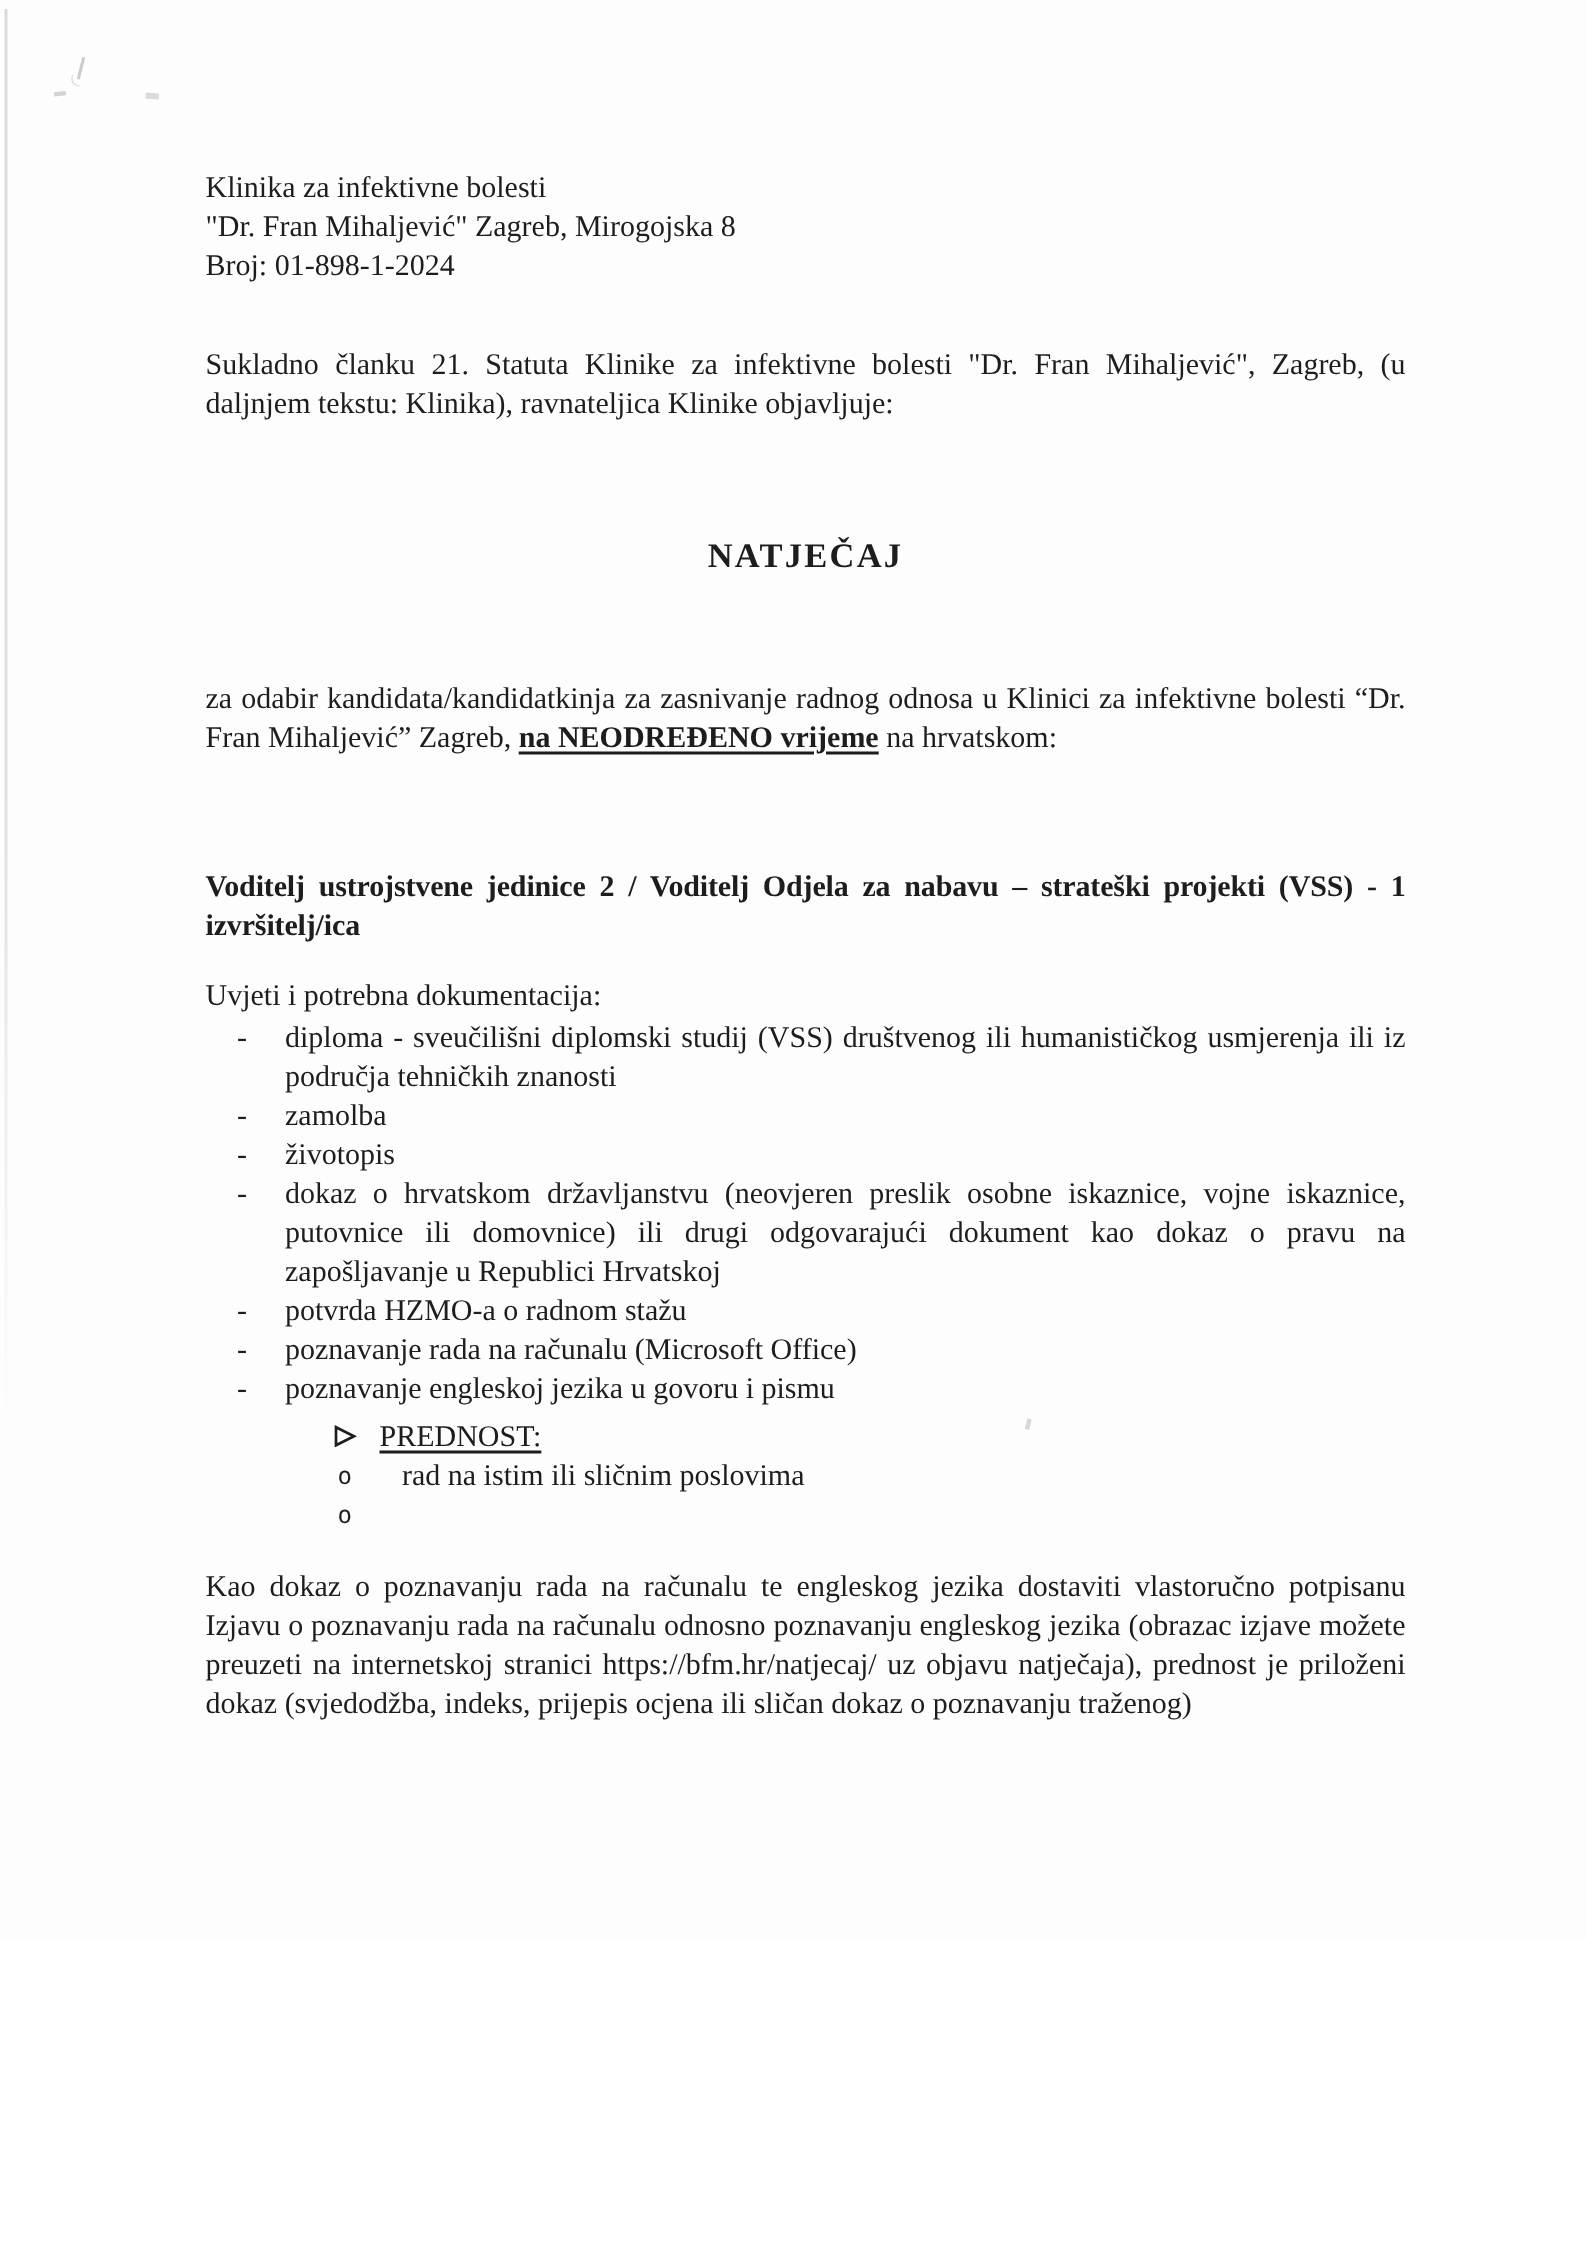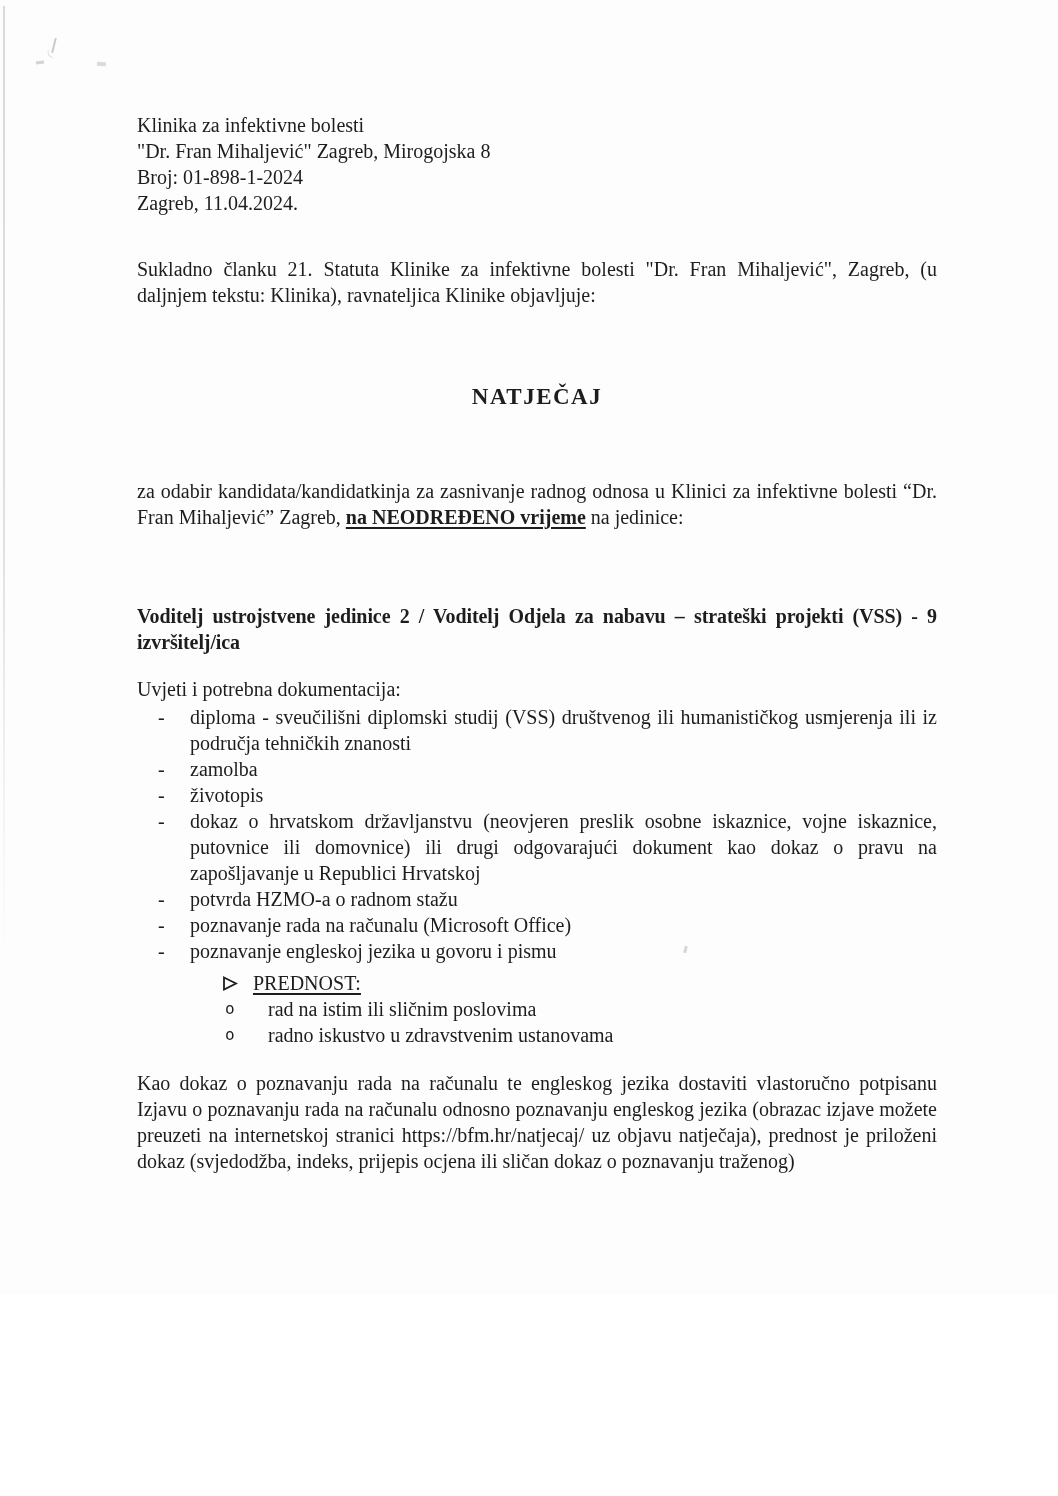--- a/index.html
+++ b/index.html
@@ -150,33 +150,32 @@
   <div class="scribble-b"></div>
   <div class="scribble-c"></div>
   <div class="speck"></div>
 
   <div class="content">
 
     <div class="header-block">
       <div>Klinika za infektivne bolesti</div>
       <div>"Dr. Fran Mihaljević" Zagreb, Mirogojska 8</div>
       <div>Broj: 01-898-1-2024</div>
-      <div>Zagreb, 11.04.2024.</div>
     </div>
 
     <p class="intro-para">Sukladno članku 21. Statuta Klinike za infektivne bolesti "Dr. Fran Mihaljević", Zagreb, (u daljnjem tekstu: Klinika), ravnateljica Klinike objavljuje:</p>
 
     <div class="title-wrap">
       <span class="doc-title">NATJEČAJ</span>
     </div>
 
-    <p class="subject-para"><span>za odabir kandidata/kandidatkinja za zasnivanje radnog odnosa u Klinici za infektivne bolesti “Dr. Fran Mihaljević” Zagreb, </span><span class="emph">na NEODREĐENO vrijeme</span><span> na jedinice:</span></p>
+    <p class="subject-para"><span>za odabir kandidata/kandidatkinja za zasnivanje radnog odnosa u Klinici za infektivne bolesti “Dr. Fran Mihaljević” Zagreb, </span><span class="emph">na NEODREĐENO vrijeme</span><span> na hrvatskom:</span></p>
 
     <div class="job-block">
-      <p>Voditelj ustrojstvene jedinice 2 / Voditelj Odjela za nabavu – strateški projekti (VSS) - 9 izvršitelj/ica</p>
+      <p>Voditelj ustrojstvene jedinice 2 / Voditelj Odjela za nabavu – strateški projekti (VSS) - 1 izvršitelj/ica</p>
     </div>
 
     <p class="uvjeti-heading">Uvjeti i potrebna dokumentacija:</p>
 
     <div class="req-list">
       <div class="req-item">
         <span class="req-marker">-</span>
         <span class="req-text">diploma - sveučilišni diplomski studij (VSS) društvenog ili humanističkog usmjerenja ili iz područja tehničkih znanosti</span>
       </div>
       <div class="req-item">
@@ -211,20 +210,19 @@
               <path d="M2 1.5 L14 7.5 L2 13.5 Z" fill="#ffffff" stroke="#1d1d1d" stroke-width="1.8" stroke-linejoin="miter"></path>
             </svg></span>
         <span class="adv-heading">PREDNOST:</span>
       </div>
       <div class="adv-item">
         <span class="adv-bullet">o</span>
         <span class="adv-text">rad na istim ili sličnim poslovima</span>
       </div>
       <div class="adv-item">
         <span class="adv-bullet">o</span>
-        <span class="adv-text">radno iskustvo u zdravstvenim ustanovama</span>
       </div>
     </div>
 
     <p class="note-para">Kao dokaz o poznavanju rada na računalu te engleskog jezika dostaviti vlastoručno potpisanu Izjavu o poznavanju rada na računalu odnosno poznavanju engleskog jezika (obrazac izjave možete preuzeti na internetskoj stranici https://bfm.hr/natjecaj/ uz objavu natječaja), prednost je priloženi dokaz (svjedodžba, indeks, prijepis ocjena ili sličan dokaz o poznavanju traženog)</p>
 
   </div>
 </div>
 
 </body></html>

